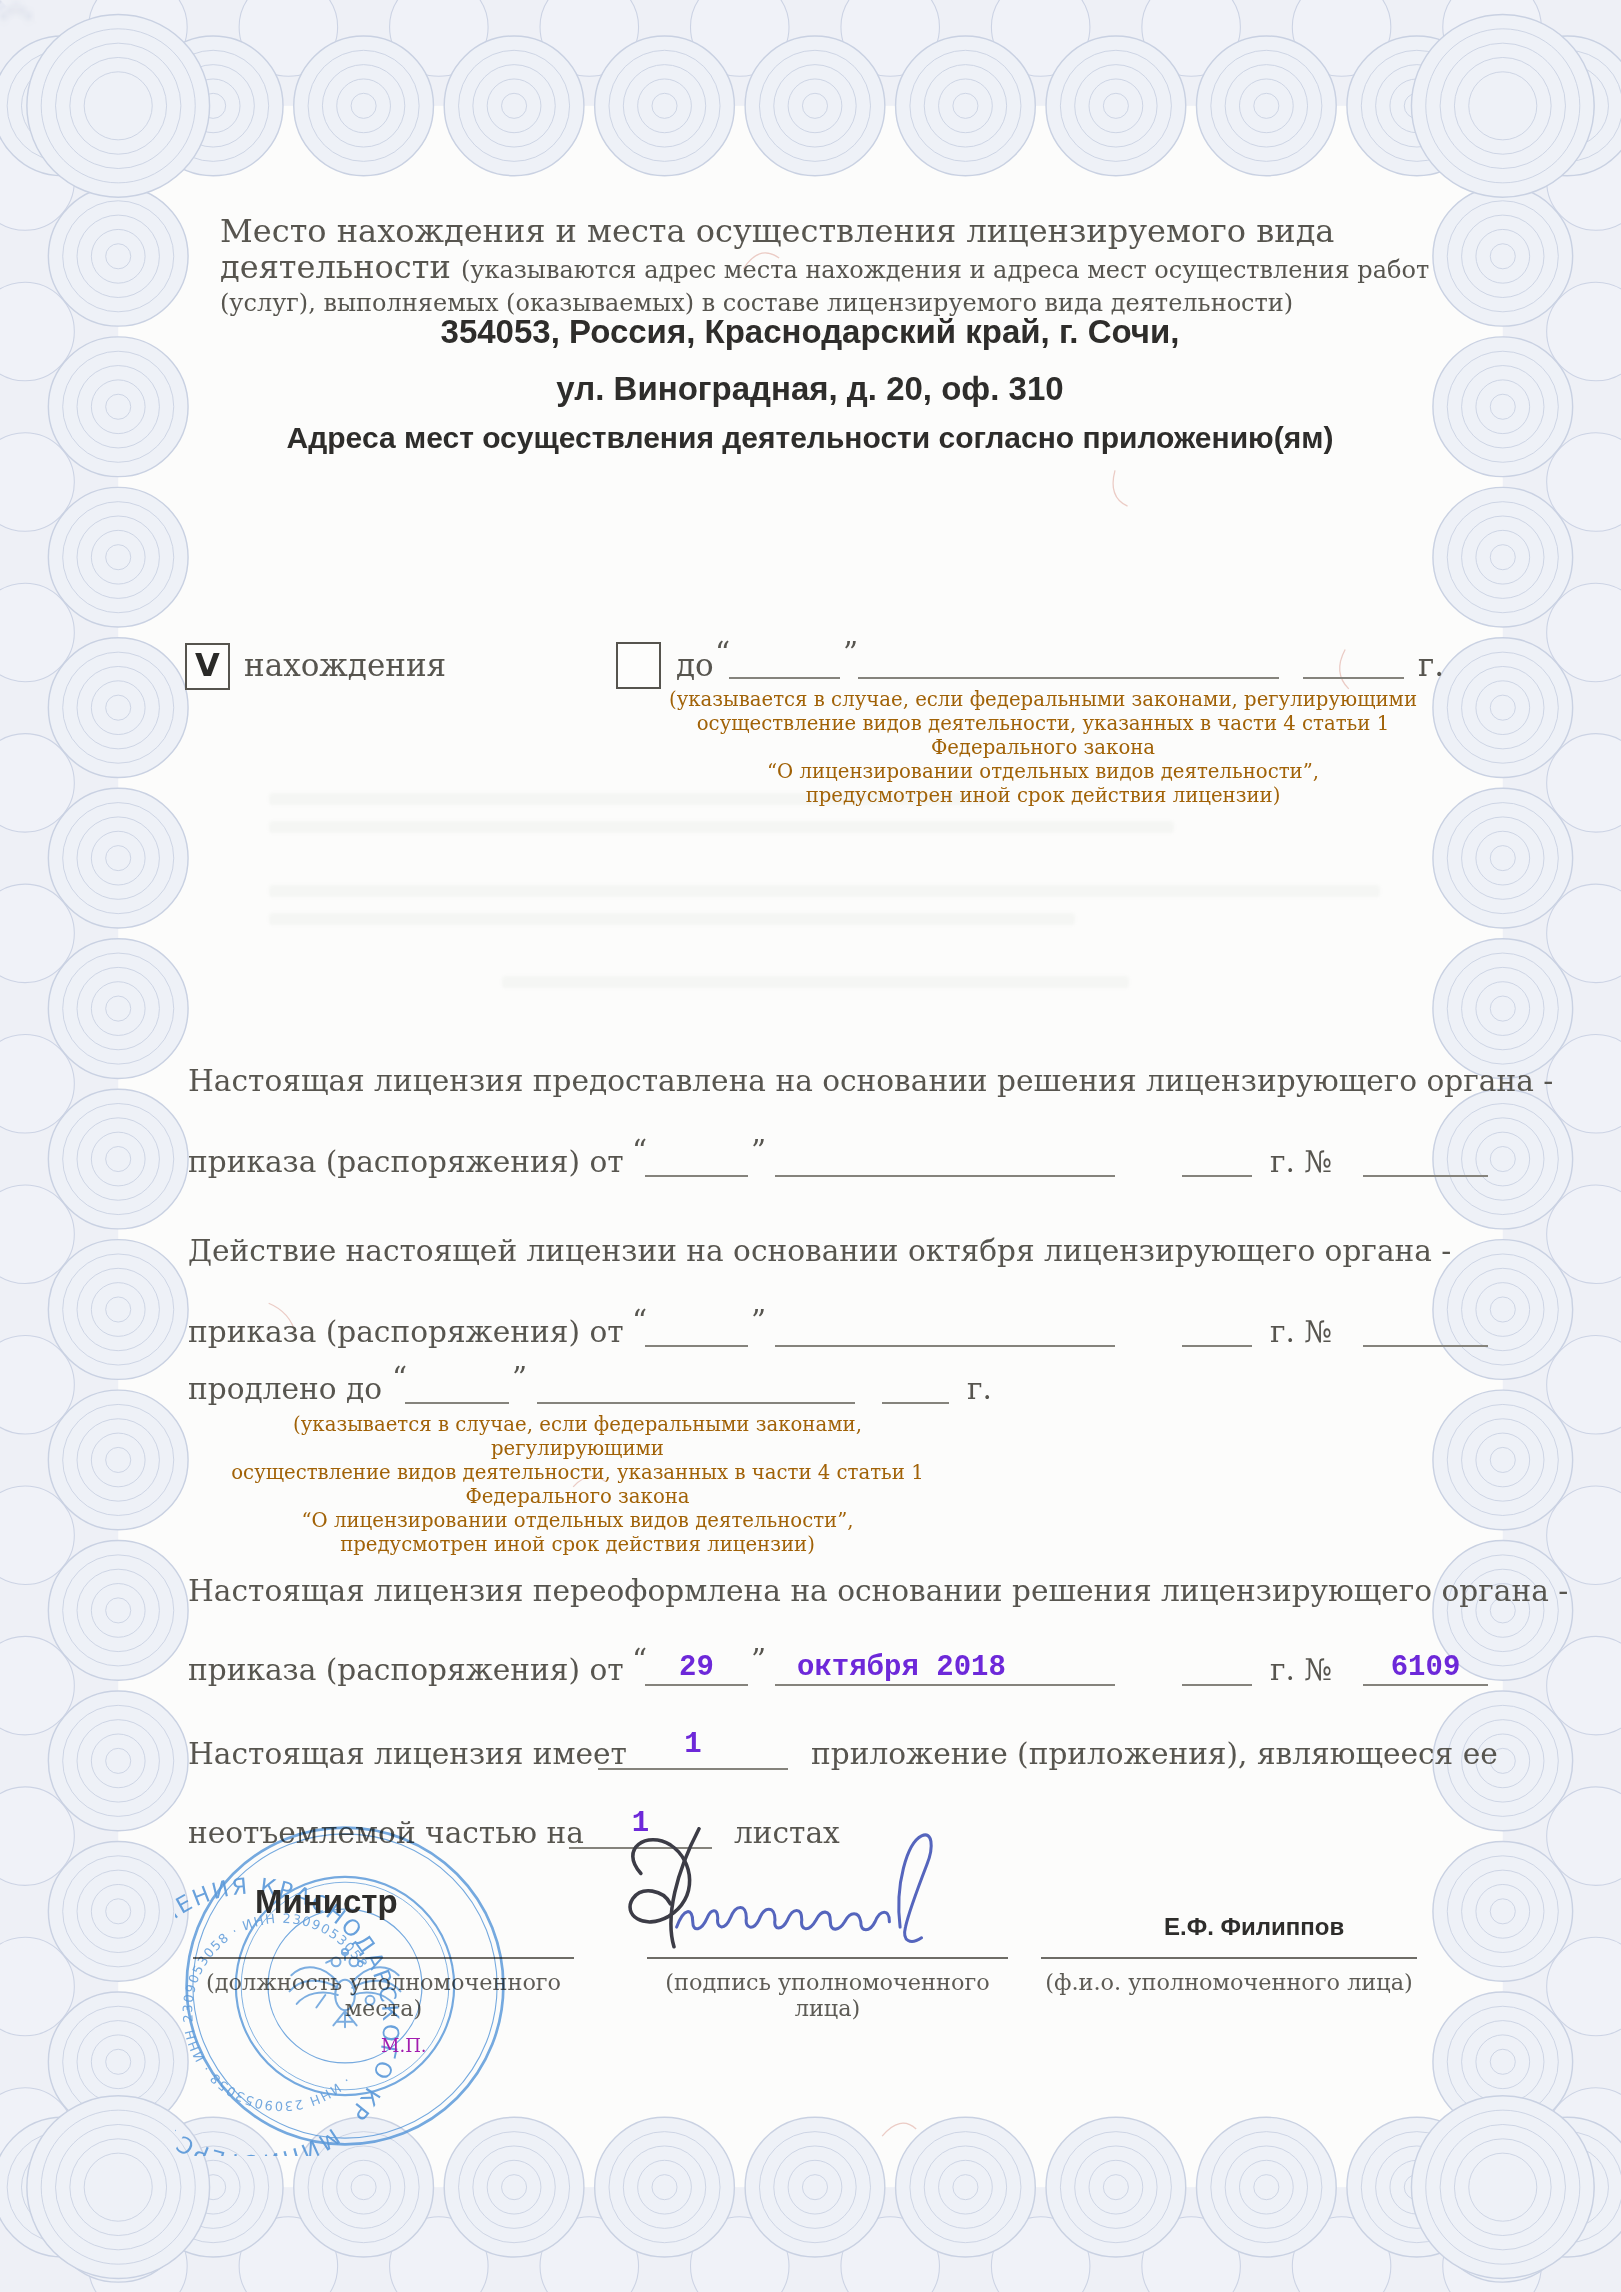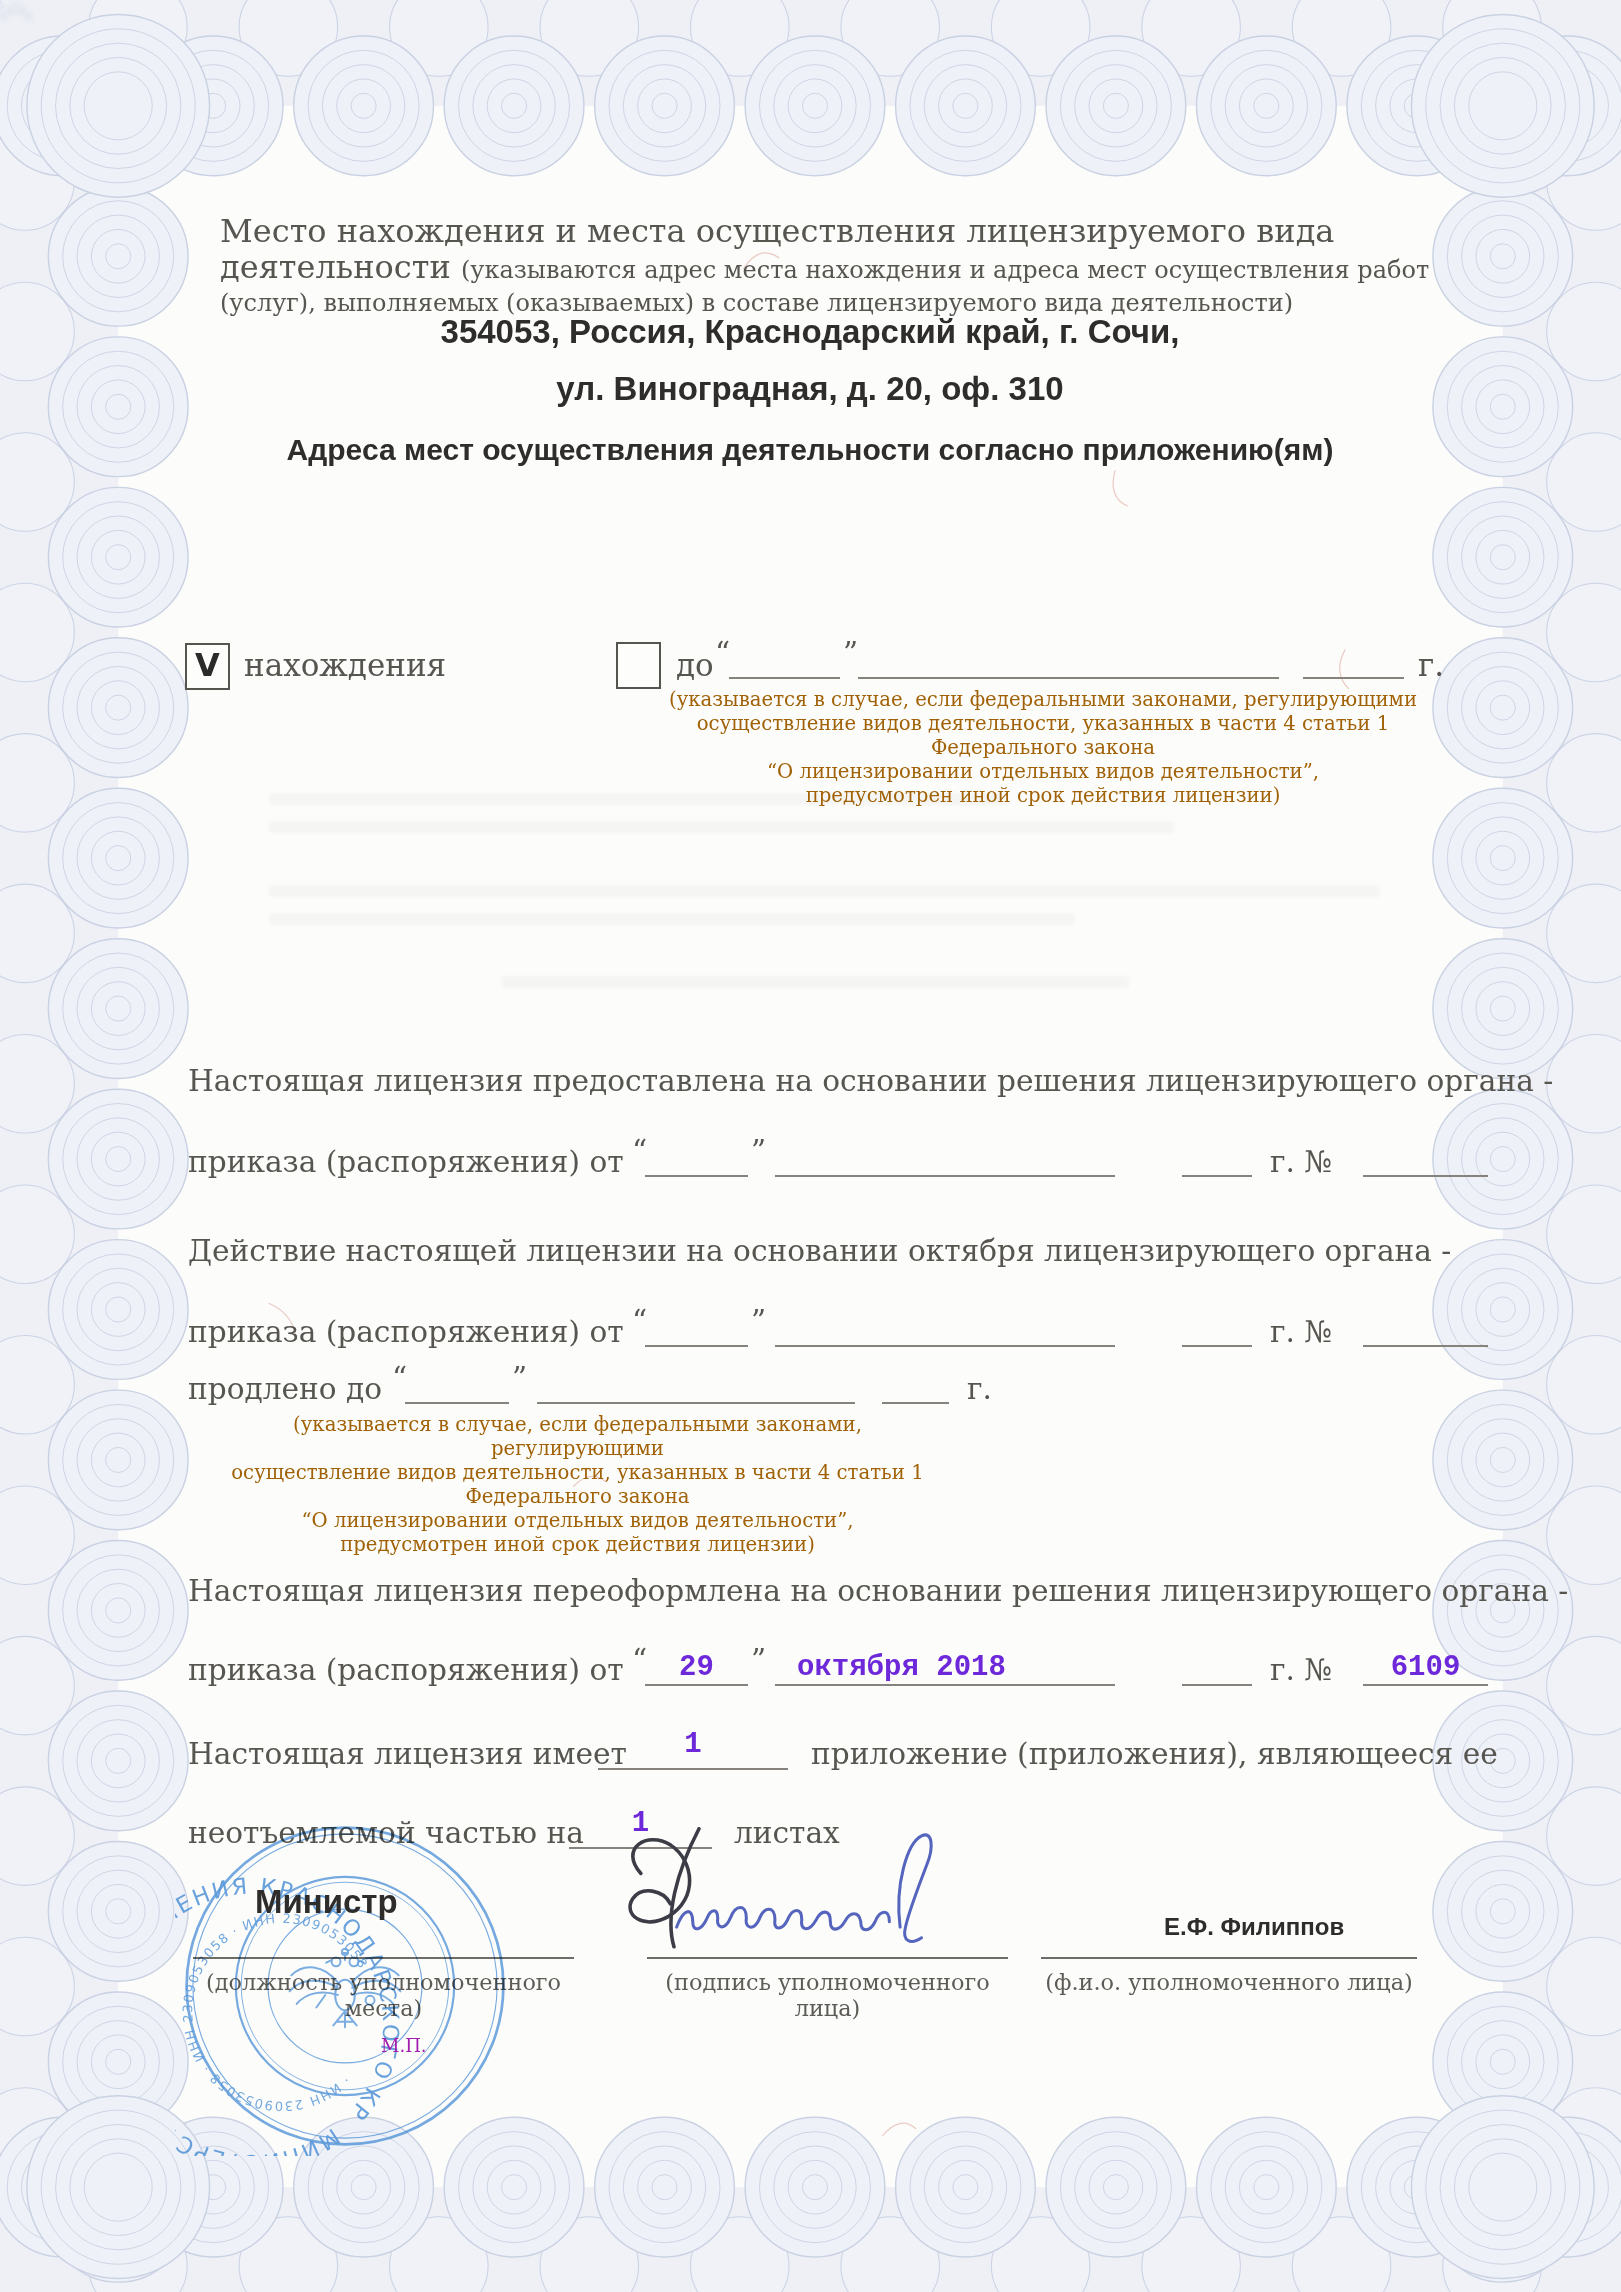--- a/index.html
+++ b/index.html
@@ -507,21 +507,21 @@
   <div class="ghost" style="left:269px;top:885px;width:1111px;height:11.6px;"></div>
   <div class="ghost" style="left:269px;top:913px;width:806px;height:11.6px;"></div>
   <div class="ghost" style="left:502px;top:976px;width:627px;height:11.6px;"></div>
 
   <div class="abs serif" style="left:188px;top:215px;width:1265px;font-size:24px;line-height:33px;margin-left:32px;">
     <span style="font-size:32px;">Место нахождения и места осуществления лицензируемого вида деятельности </span><span>(указываются адрес места нахождения и адреса мест осуществления работ (услуг), выполняемых (оказываемых) в составе лицензируемого вида деятельности)</span>
   </div>
 
   <div class="abs boldsans ctr" style="left:116px;top:313px;width:1388px;font-size:33px;">354053, Россия, Краснодарский край, г. Сочи,</div>
   <div class="abs boldsans ctr" style="left:116px;top:370px;width:1388px;font-size:33px;">ул. Виноградная, д. 20, оф. 310</div>
-  <div class="abs boldsans ctr" style="left:116px;top:433px;width:1388px;font-size:30px;">Адреса мест осуществления деятельности согласно приложению(ям)</div>
+  <div class="abs boldsans ctr" style="left:116px;top:421px;width:1388px;font-size:30px;">Адреса мест осуществления деятельности согласно приложению(ям)</div>
 
   <div class="chkbox" style="left:185px;top:643px;">
     <span class="vmark">V</span>
   </div>
   <div class="abs serif" style="left:244px;top:647px;font-size:31px;">нахождения</div>
   <div class="chkbox" style="left:616px;top:642px;"></div>
   <div class="abs serif" style="left:676px;top:647px;font-size:31px;">до</div>
   <div class="abs q" style="left:715px;top:636px;">“</div>
   <div class="hline" style="left:729px;top:677px;width:111px;"></div>
   <div class="abs q" style="left:843px;top:636px;">”</div>

